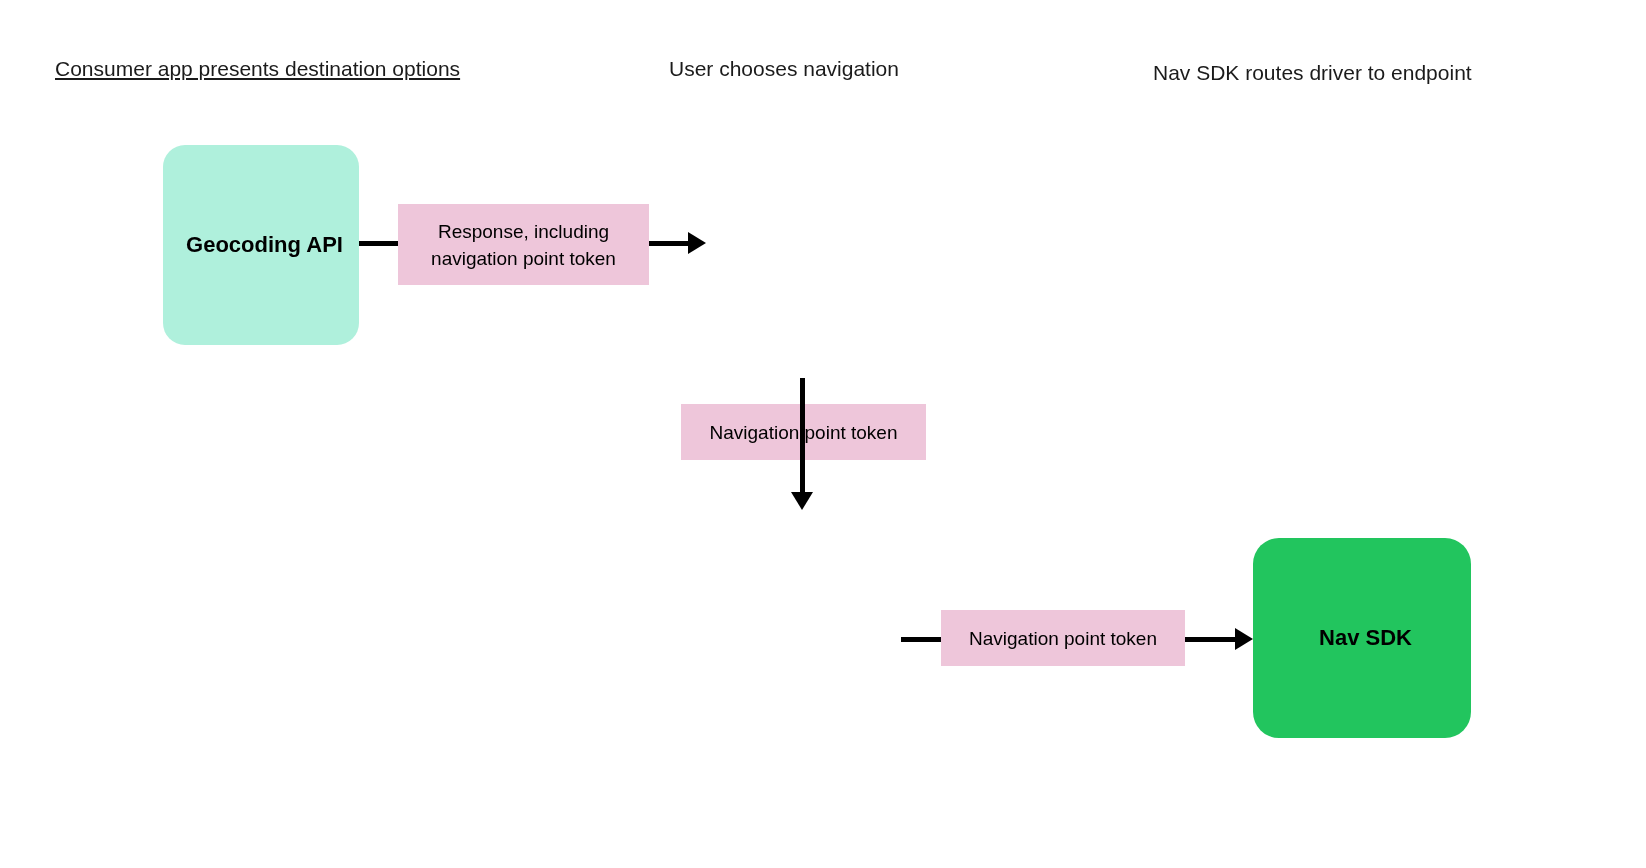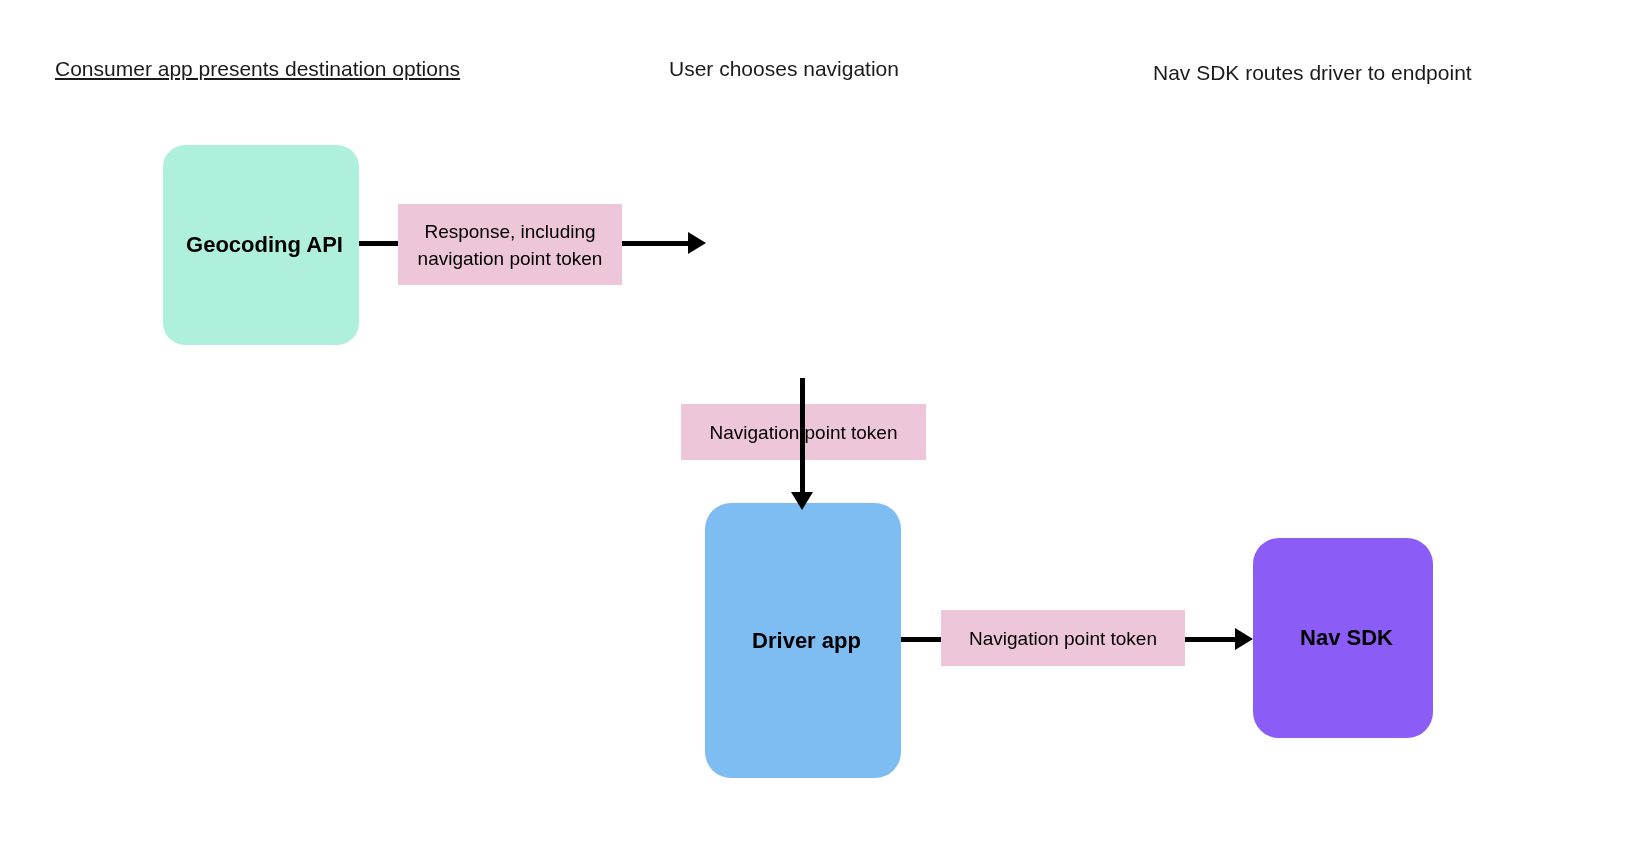--- a/index.html
+++ b/index.html
@@ -59,22 +59,22 @@
     border-radius: 26px;
   }
   #node-driver {
     left: 705px;  top: 503px;
     width: 196px; height: 275px;
     background: #7ebdf2;
     border-radius: 26px;
   }
   #node-navsdk {
     left: 1253px; top: 538px;
-    width: 180px; height: 200px;
-    background: #8b5cf6;
+    width: 218px; height: 200px;
+    background: #22c55e;
     border-radius: 26px;
   }
 
   
   .conn {
     position: absolute;
     background: #000000;
     z-index: 2;
   }
   
@@ -132,21 +132,21 @@
     font-size: 19px;
     line-height: 27px;
     display: flex;
     align-items: center;
     justify-content: center;
     text-align: center;
     box-sizing: border-box;
   }
   #label-response {
     left: 398px;  top: 204px;
-    width: 224px; height: 81px;
+    width: 251px; height: 81px;
     z-index: 3;
     padding: 0 6px;
   }
   #label-navtoken-1 {
     left: 681px;  top: 404px;
     width: 245px; height: 56px;
     z-index: 1;
   }
   #label-navtoken-2 {
     left: 941px;  top: 610px;
@@ -172,23 +172,20 @@
 
   <div class="conn" id="line-driver-stub"></div>
   <div class="conn" id="line-navtok-navsdk"></div>
   <div class="arrow-right" id="head-navtok-navsdk"></div>
 
   <div class="node" id="node-geocoding">
     <span>Geocoding API</span>
   </div>
 
 
-  <div class="node" id="node-driver">
-    <span>Driver app</span>
-  </div>
 
   <div class="node" id="node-navsdk">
     <span>Nav SDK</span>
   </div>
 
   <div class="edge-label" id="label-response">
     <span>Response, including navigation point token</span>
   </div>
 
   <div class="edge-label" id="label-navtoken-1">

